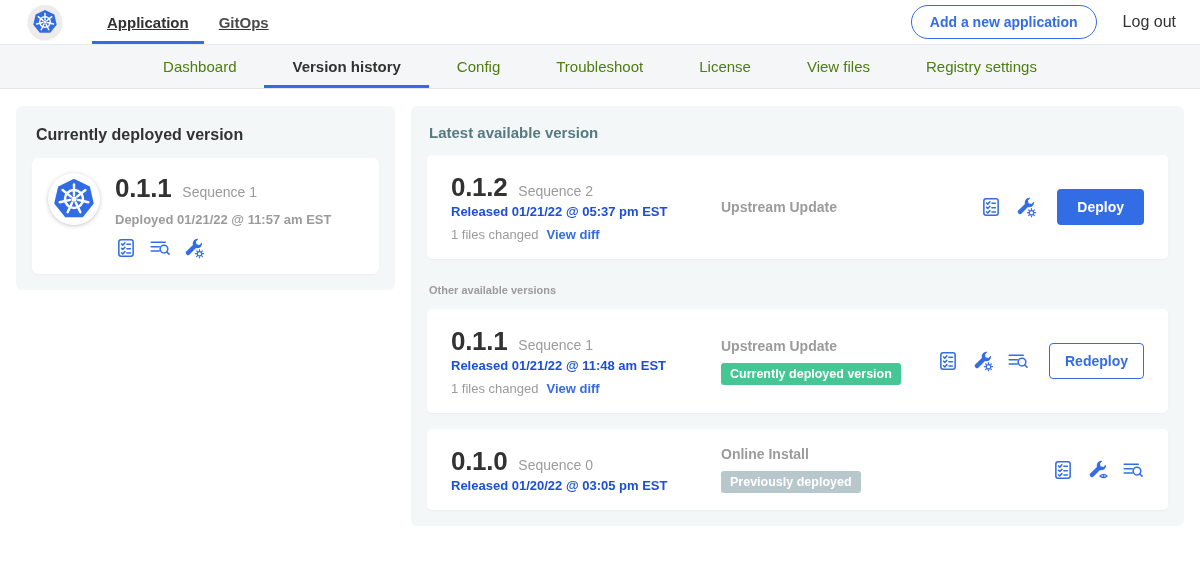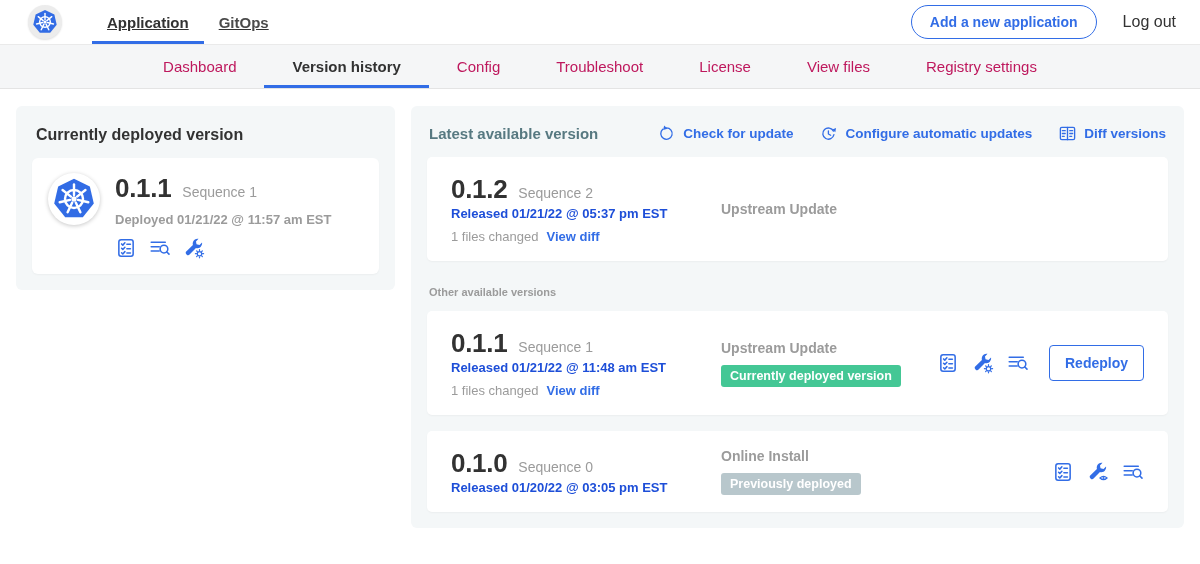--- a/index.html
+++ b/index.html
@@ -11,21 +11,21 @@
   .top-tabs { display:flex; margin-left:30px;text-decoration:underline; }
   .top-tab { display:flex; align-items:center; padding:0 15px; font-size:15px; font-weight:700; color:#323232; cursor:pointer; position:relative; }
   .top-tab.inactive { font-weight:600; color:#4a4a4a; }
   .top-tab.active { box-shadow:inset 0 -3px 0 #326de6; }
   .topbar-spacer { flex:1; }
   .add-app-btn { align-self:center; border:1px solid #326de6; color:#326de6; background:#fff; border-radius:17px; font-size:14px; font-weight:700; padding:8px 18px; cursor:pointer; font-family:"Liberation Sans",sans-serif; }
   .logout { align-self:center; margin-left:26px; font-size:16px; color:#323232; cursor:pointer; }
 
   
   .subnav { height:44px; background:#f5f6f7; border-bottom:1px solid #e4e4e4; display:flex; justify-content:center; align-items:stretch; }
-  .subnav-tab { display:flex; align-items:center; padding:0 28px; font-size:15px; color:#be185d; cursor:pointer; }
+  .subnav-tab { display:flex; align-items:center; padding:0 28px; font-size:15px; color:#4d7c0f; cursor:pointer; }
   .subnav-tab.active { color:#323232; font-weight:700; box-shadow:inset 0 -3px 0 #326de6; }
 
   
   .main { display:flex; align-items:flex-start; gap:16px; padding:17px 16px; }
 
   .panel { background:#f4f7f8; border-radius:6px; }
   .left-panel { width:379px; padding:14px 16px 16px; }
   .left-title { font-size:16px; font-weight:700; color:#323232; margin:6px 0 14px 4px; }
   .deployed-card { background:#fff; border-radius:6px; padding:15px 16px; display:flex; gap:15px; box-shadow:0 1px 2px rgba(0,0,0,.04); }
   .big-logo { width:52px; height:52px; border-radius:50%; background:#fff; box-shadow:0 1px 4px rgba(0,0,0,.22); display:flex; align-items:center; justify-content:center; flex:none; }
@@ -198,57 +198,51 @@
               </svg>
             </span>
         </div>
       </div>
     </div>
   </div>
 
   <div class="panel right-panel">
     <div class="right-head">
       <div class="right-title">Latest available version</div>
-      <div class="head-actions">
-        <div class="head-link">
-          <svg viewBox="0 0 20 20">
-              <use href="#ic-refresh"></use>
-            </svg>
-          <span>Check for update</span>
-        </div>
-        <div class="head-link">
-          <svg viewBox="0 0 20 20">
-              <use href="#ic-schedule"></use>
-            </svg>
-          <span>Configure automatic updates</span>
-        </div>
-        <div class="head-link">
-          <svg viewBox="0 0 20 20">
-              <use href="#ic-diff"></use>
-            </svg>
-          <span>Diff versions</span>
-        </div>
-      </div>
     </div>
 
     <div class="version-card">
       <div>
         <div class="ver-row">
           <span class="ver-num">0.1.2</span>
           <span class="ver-seq">Sequence 2</span>
         </div>
         <div class="released">Released 01/21/22 @ 05:37 pm EST</div>
         <div class="files-row">
           <span>1 files changed</span>
           <span class="view-diff">View diff</span>
         </div>
       </div>
       <div class="source-col">
         <span class="source-label">Upstream Update</span>
       </div>
+      <div class="actions-col">
+        <span class="icon-btn">
+            <svg viewBox="0 0 20 20">
+              <use href="#ic-release-notes"></use>
+            </svg>
+          </span>
+        <span class="icon-btn">
+            <svg viewBox="0 0 20 20">
+              <use href="#ic-wrench"></use>
+              <use href="#ic-gear"></use>
+            </svg>
+          </span>
+        <button class="deploy-btn">Deploy</button>
+      </div>
     </div>
 
     <div class="other-title">Other available versions</div>
 
     <div class="version-card">
       <div>
         <div class="ver-row">
           <span class="ver-num">0.1.1</span>
           <span class="ver-seq">Sequence 1</span>
         </div>

